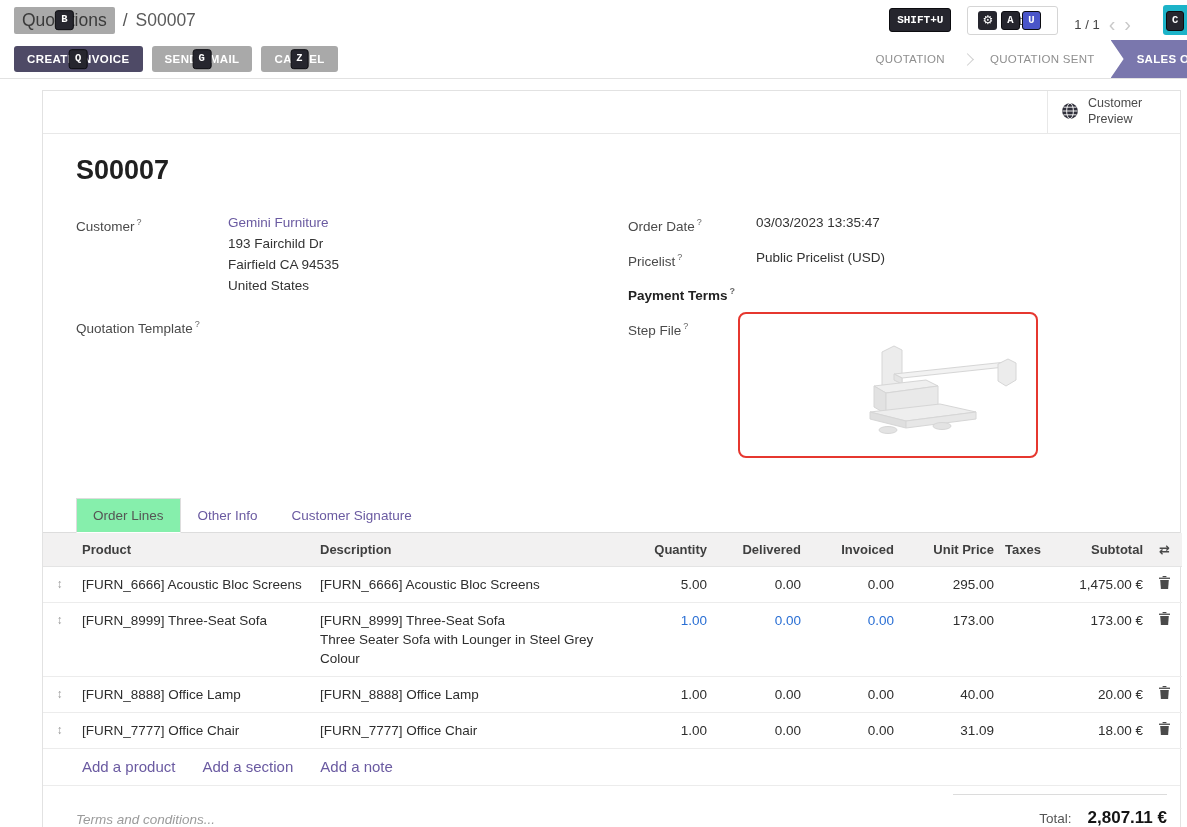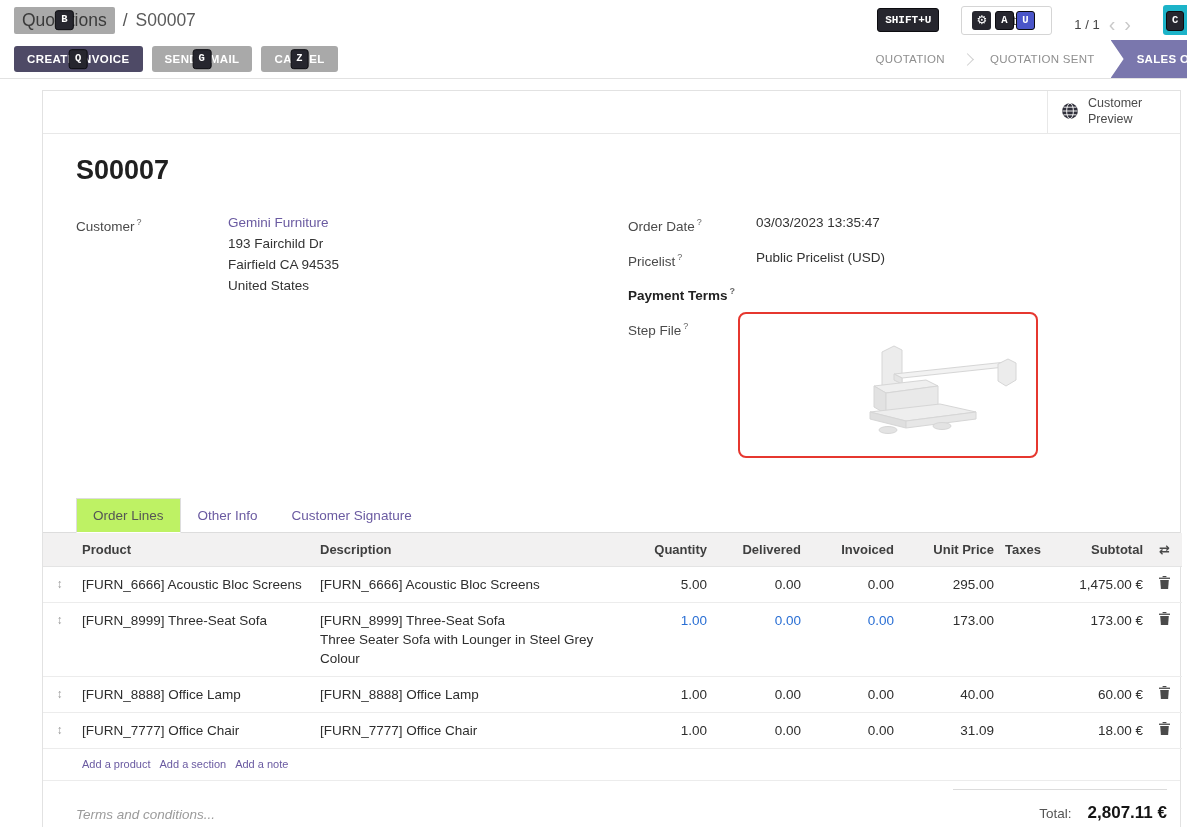--- a/index.html
+++ b/index.html
@@ -11,21 +11,21 @@
   .topbar { position:absolute; left:0; top:0; width:100%; height:40px; background:#fff;
     display:flex; align-items:center; padding:0 10px 0 14px; z-index:6; }
   .breadcrumb { display:flex; align-items:center; gap:8px; font-size:17.5px; color:#555; }
   .bc-parent { position:relative; background:#a9a9a9; color:#3a3a3a; padding:3px 8px; border-radius:2px; cursor:pointer; }
   .bc-current { color:#5a5a5a; }
   .kbadge { background:#26262e; color:#fff; font-family:"Liberation Mono","DejaVu Sans Mono",monospace;
     font-size:10.5px; font-weight:bold; padding:2px 5px; border-radius:3px; line-height:1.3;
     border:1px solid #0c0c10; display:inline-block; }
   .kbadge.blue { background:#4a55c9; }
   .bc-parent .kbadge { position:absolute; left:50%; top:50%; transform:translate(-50%,-50%); }
-  .top-right { margin-left:auto; display:flex; align-items:center; gap:22px; margin-right:46px; }
+  .top-right { margin-left:auto; display:flex; align-items:center; gap:16px; margin-right:46px; }
   .shift-hint { font-size:11px; padding:4px 7px; }
   .action-btn { display:flex; align-items:center; gap:6px; border:1px solid #d5d5d5; background:#fff;
     padding:4px 10px; border-radius:3px; cursor:pointer; }
   .gear-chip { width:19px; height:19px; background:#26262e; border-radius:3px; color:#fff; font-size:12px;
     display:flex; align-items:center; justify-content:center; }
   .action-label-wrap { position:relative; font-size:13px; color:#444; min-width:44px; display:inline-block; }
   .action-label-wrap .kbadge { position:absolute; top:-2px; }
   .badge-a { left:-2px; }
   .badge-u { left:19px; }
   .pager { display:flex; align-items:center; gap:9px; font-size:13px; color:#444;margin-top:8px; }
@@ -69,41 +69,41 @@
   .flabel sup { font-size:9px; color:#666; margin-left:2px; }
   .flabel.bold { font-weight:bold; color:#222; }
   .fvalue { color:#333; min-width:40px; }
   .link { color:#6a5aa1; cursor:pointer; }
   .stepfile-box { width:300px; height:146px; border:2px solid #e6372f; border-radius:8px;
     margin-left:-18px; margin-top:-4px; background:#fff; overflow:hidden; }
 
   .tabs { display:flex; margin-top:30px; padding-left:33px; border-bottom:1px solid #ddd; }
   .tab { padding:9px 16px; font-size:13.5px; color:#6a5aa1; cursor:pointer;
     border:1px solid transparent; margin-bottom:-1px; }
-  .tab.active { color:#555; background:#bef264; border-color:#ddd #ddd #fff #ddd; }
+  .tab.active { color:#555; background:#86efac; border-color:#ddd #ddd #fff #ddd; }
 
   table.olines { width:100%; border-collapse:collapse; table-layout:fixed; }
   thead th { background:#f2f1f1; font-size:13px; font-weight:bold; color:#3f3f3f;
     padding:9px 4px; text-align:left; border-bottom:1px solid #e4e4e4; }
   th.first { padding-left:6px; }
   th.num, td.num { text-align:right; }
   th.col-taxes, td.col-taxes { padding-left:7px; }
   tbody td { padding:8px 4px; border-bottom:1px solid #ececec; vertical-align:top;
     color:#2e2e2e; line-height:19px; }
   td.col-product { padding-left:6px; white-space:nowrap; overflow:hidden; cursor:pointer; }
   td.col-desc { cursor:pointer; }
   td.num { cursor:pointer; }
   .col-handle-cell { text-align:center; color:#9a9a9a; cursor:grab; font-size:12px; }
   .col-trash-cell { text-align:center; }
   .trash { cursor:pointer; display:inline-block; }
   .toggle-icon { color:#4a4a4a; font-size:13px; cursor:pointer; display:inline-block; width:100%; text-align:center; }
   .hl { color:#2a6fd4; }
 
-  .add-links { display:flex; gap:9px; padding:9px 0 10px 39px; border-bottom:1px solid #ececec;
-    font-size:11px; }
+  .add-links { display:flex; gap:27px; padding:9px 0 10px 39px; border-bottom:1px solid #ececec;
+    font-size:15px; }
 
   .sheet-footer { display:flex; justify-content:space-between; padding:0 13px 0 33px; }
   .terms { margin-top:26px; color:#9b9b9b; cursor:pointer;font-style:italic; }
   .totals { width:214px; margin-top:8px; border-top:1px solid #dcdcdc; padding-top:13px;
     display:flex; justify-content:flex-end; align-items:baseline; gap:16px; }
   .total-label { font-size:13.5px; color:#555; }
   .total-value { font-size:17px; font-weight:bold; color:#141414; }
 </style>
 </head>
 <body>
@@ -196,20 +196,26 @@
       <div class="frow customer">
         <span class="flabel">
           <span>Customer</span><sup>?</sup>
         </span>
         <span class="fvalue">
           <div class="link">Gemini Furniture</div>
           <div>193 Fairchild Dr</div>
           <div>Fairfield CA 94535</div>
           <div>United States</div>
         </span>
+      </div>
+      <div class="frow">
+        <span class="flabel">
+          <span>Quotation Template</span><sup>?</sup>
+        </span>
+        <span class="fvalue"></span>
       </div>
     </div>
 
     <div class="fcol-right">
       <div class="frow">
         <span class="flabel">
           <span>Order Date</span><sup>?</sup>
         </span>
         <span class="fvalue">03/03/2023 13:35:47</span>
       </div>
@@ -338,21 +344,21 @@
       <td class="col-handle-cell"><span>↕</span></td>
       <td class="col-product">[FURN_8888] Office Lamp</td>
       <td class="col-desc">
             <div>[FURN_8888] Office Lamp</div>
           </td>
       <td class="num">1.00</td>
       <td class="num">0.00</td>
       <td class="num">0.00</td>
       <td class="num">40.00</td>
       <td class="col-taxes"></td>
-      <td class="num">60.00 €</td>
+      <td class="num">20.00 €</td>
       <td class="col-trash-cell">
         <span class="trash">
           <svg width="11" height="13" viewBox="0 0 11 13">
             <rect x="0" y="1.6" width="11" height="1.3" fill="#4a4a4a"></rect>
             <rect x="3.6" y="0" width="3.8" height="1.2" fill="#4a4a4a"></rect>
             <path d="M1.2 4h8.6l-.7 9H1.9z" fill="#4a4a4a"></path>
           </svg>
         </span>
       </td>
     </tr>

